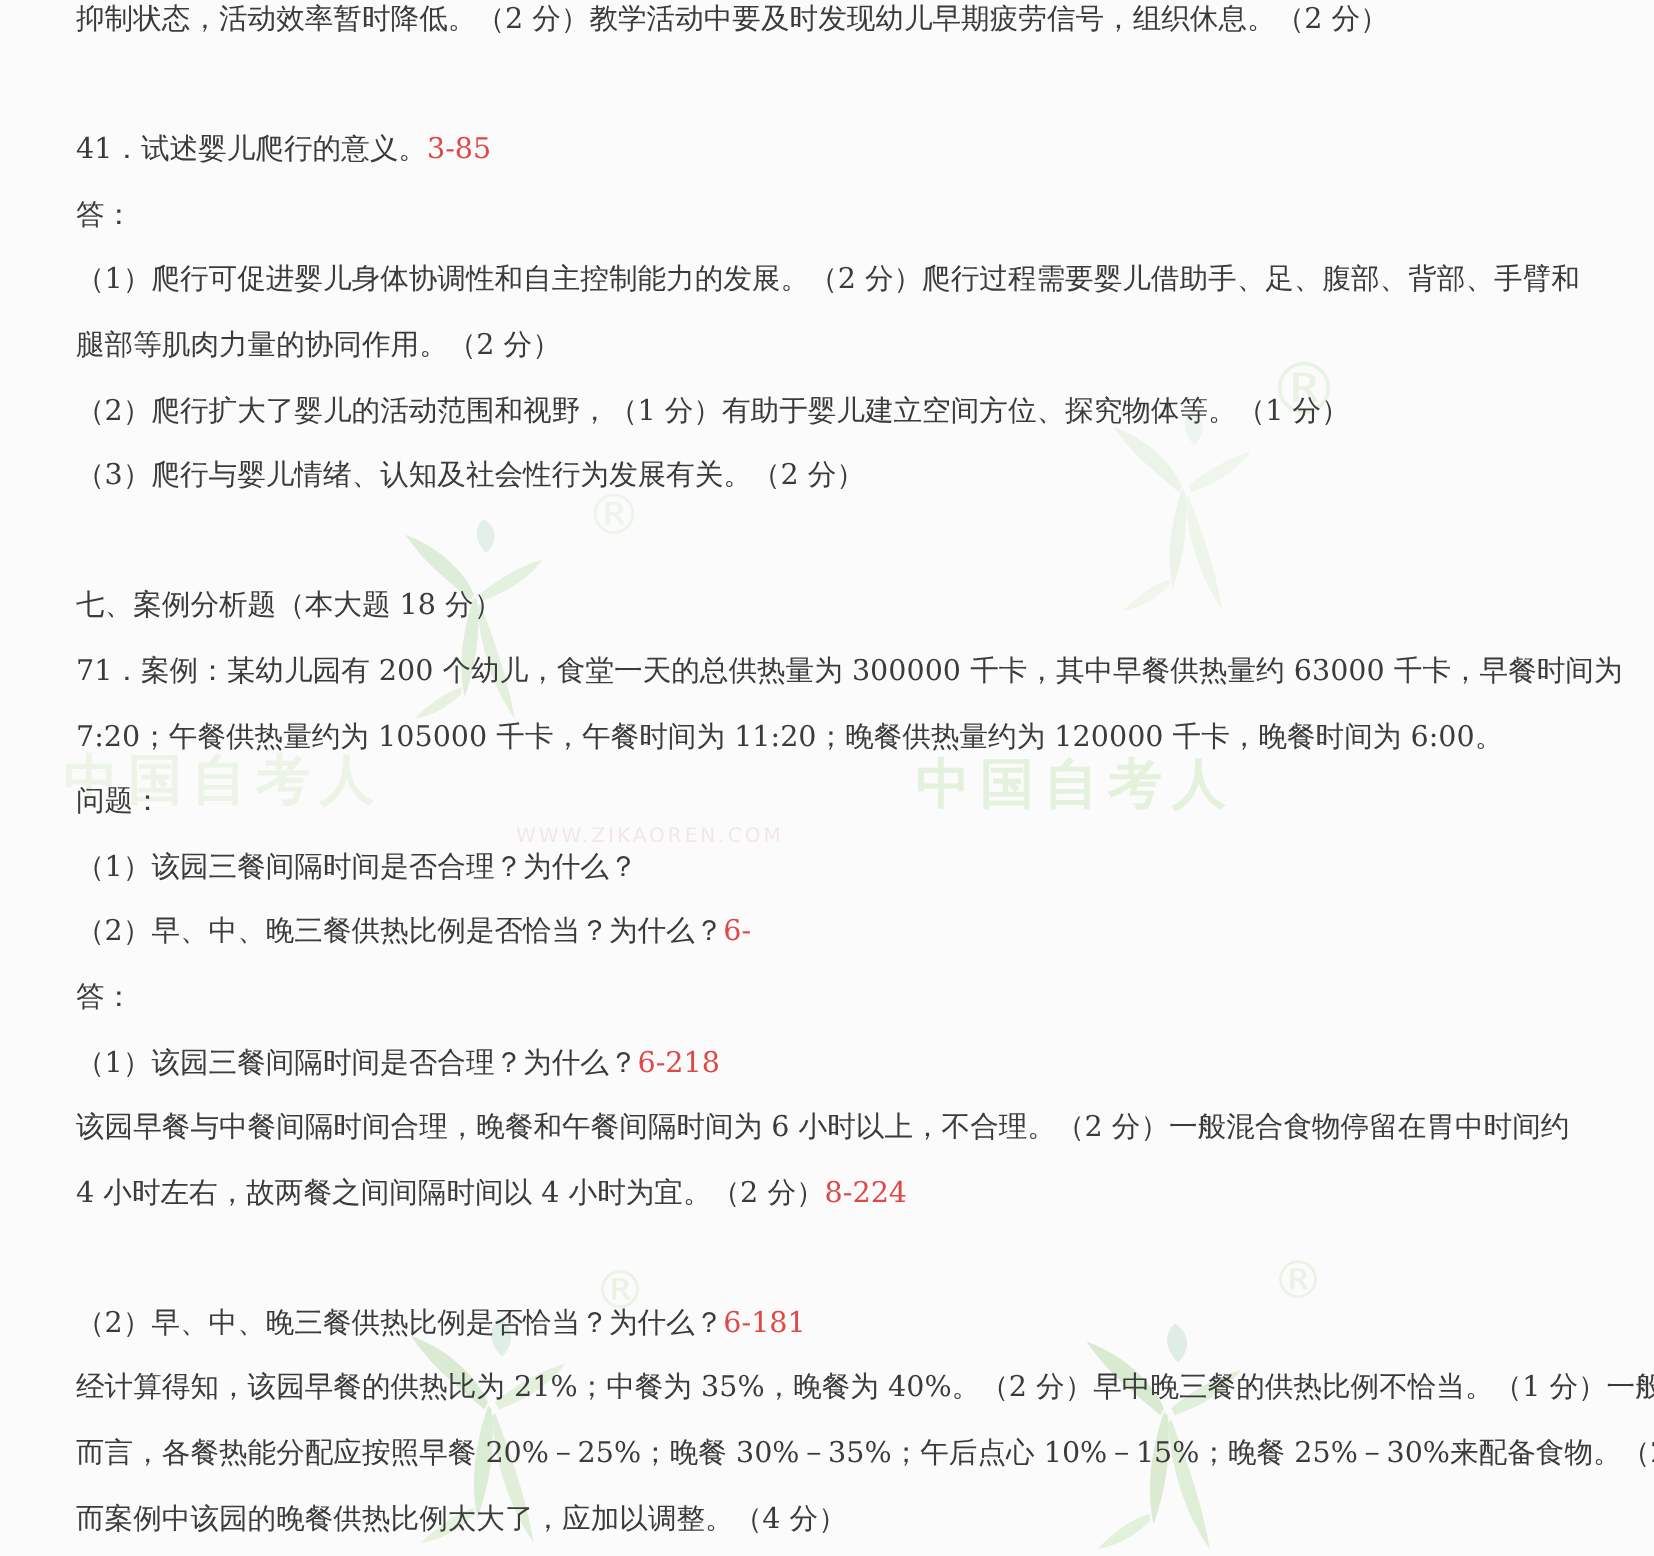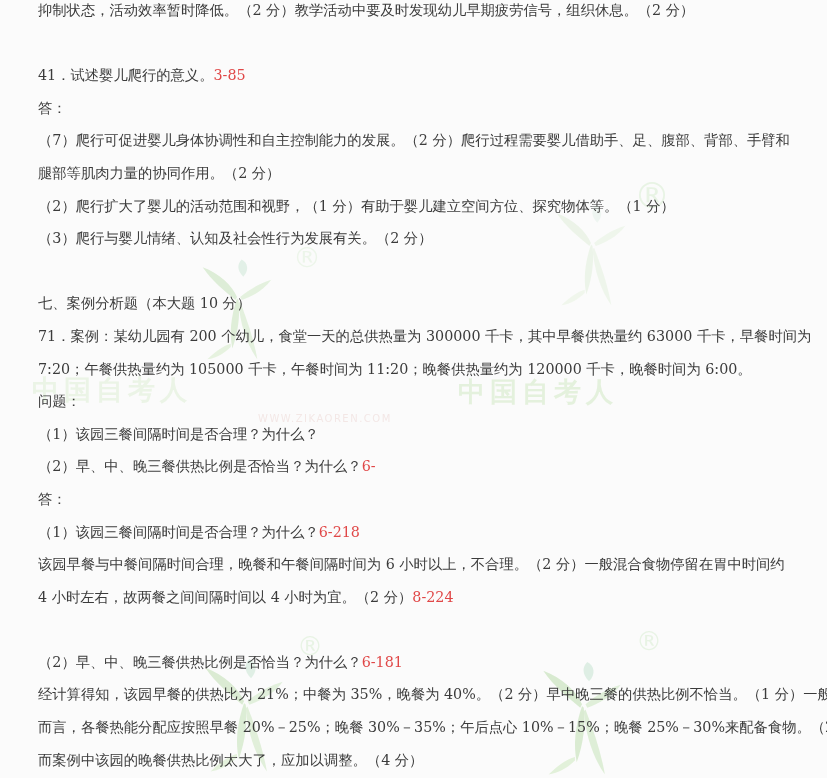--- a/index.html
+++ b/index.html
@@ -102,29 +102,29 @@
   </div>
 
   <div class="text-layer">
 
     <div class="line"><span>抑制状态，活动效率暂时降低。（2 分）教学活动中要及时发现幼儿早期疲劳信号，组织休息。（2 分）</span></div>
 
     <div class="line gap"><span>41．试述婴儿爬行的意义。</span><span class="ref">3-85</span></div>
 
     <div class="line"><span>答：</span></div>
 
-    <div class="line"><span>（7）爬行可促进婴儿身体协调性和自主控制能力的发展。（2 分）爬行过程需要婴儿借助手、足、腹部、背部、手臂和</span></div>
+    <div class="line"><span>（1）爬行可促进婴儿身体协调性和自主控制能力的发展。（2 分）爬行过程需要婴儿借助手、足、腹部、背部、手臂和</span></div>
 
     <div class="line"><span>腿部等肌肉力量的协同作用。（2 分）</span></div>
 
     <div class="line"><span>（2）爬行扩大了婴儿的活动范围和视野，（1 分）有助于婴儿建立空间方位、探究物体等。（1 分）</span></div>
 
     <div class="line"><span>（3）爬行与婴儿情绪、认知及社会性行为发展有关。（2 分）</span></div>
 
-    <div class="line gap"><span>七、案例分析题（本大题 10 分）</span></div>
+    <div class="line gap"><span>七、案例分析题（本大题 18 分）</span></div>
 
     <div class="line"><span>71．案例：某幼儿园有 200 个幼儿，食堂一天的总供热量为 300000 千卡，其中早餐供热量约 63000 千卡，早餐时间为</span></div>
 
     <div class="line"><span>7:20；午餐供热量约为 105000 千卡，午餐时间为 11:20；晚餐供热量约为 120000 千卡，晚餐时间为 6:00。</span></div>
 
     <div class="line"><span>问题：</span></div>
 
     <div class="line"><span>（1）该园三餐间隔时间是否合理？为什么？</span></div>
 
     <div class="line"><span>（2）早、中、晚三餐供热比例是否恰当？为什么？</span><span class="ref">6-</span></div>

